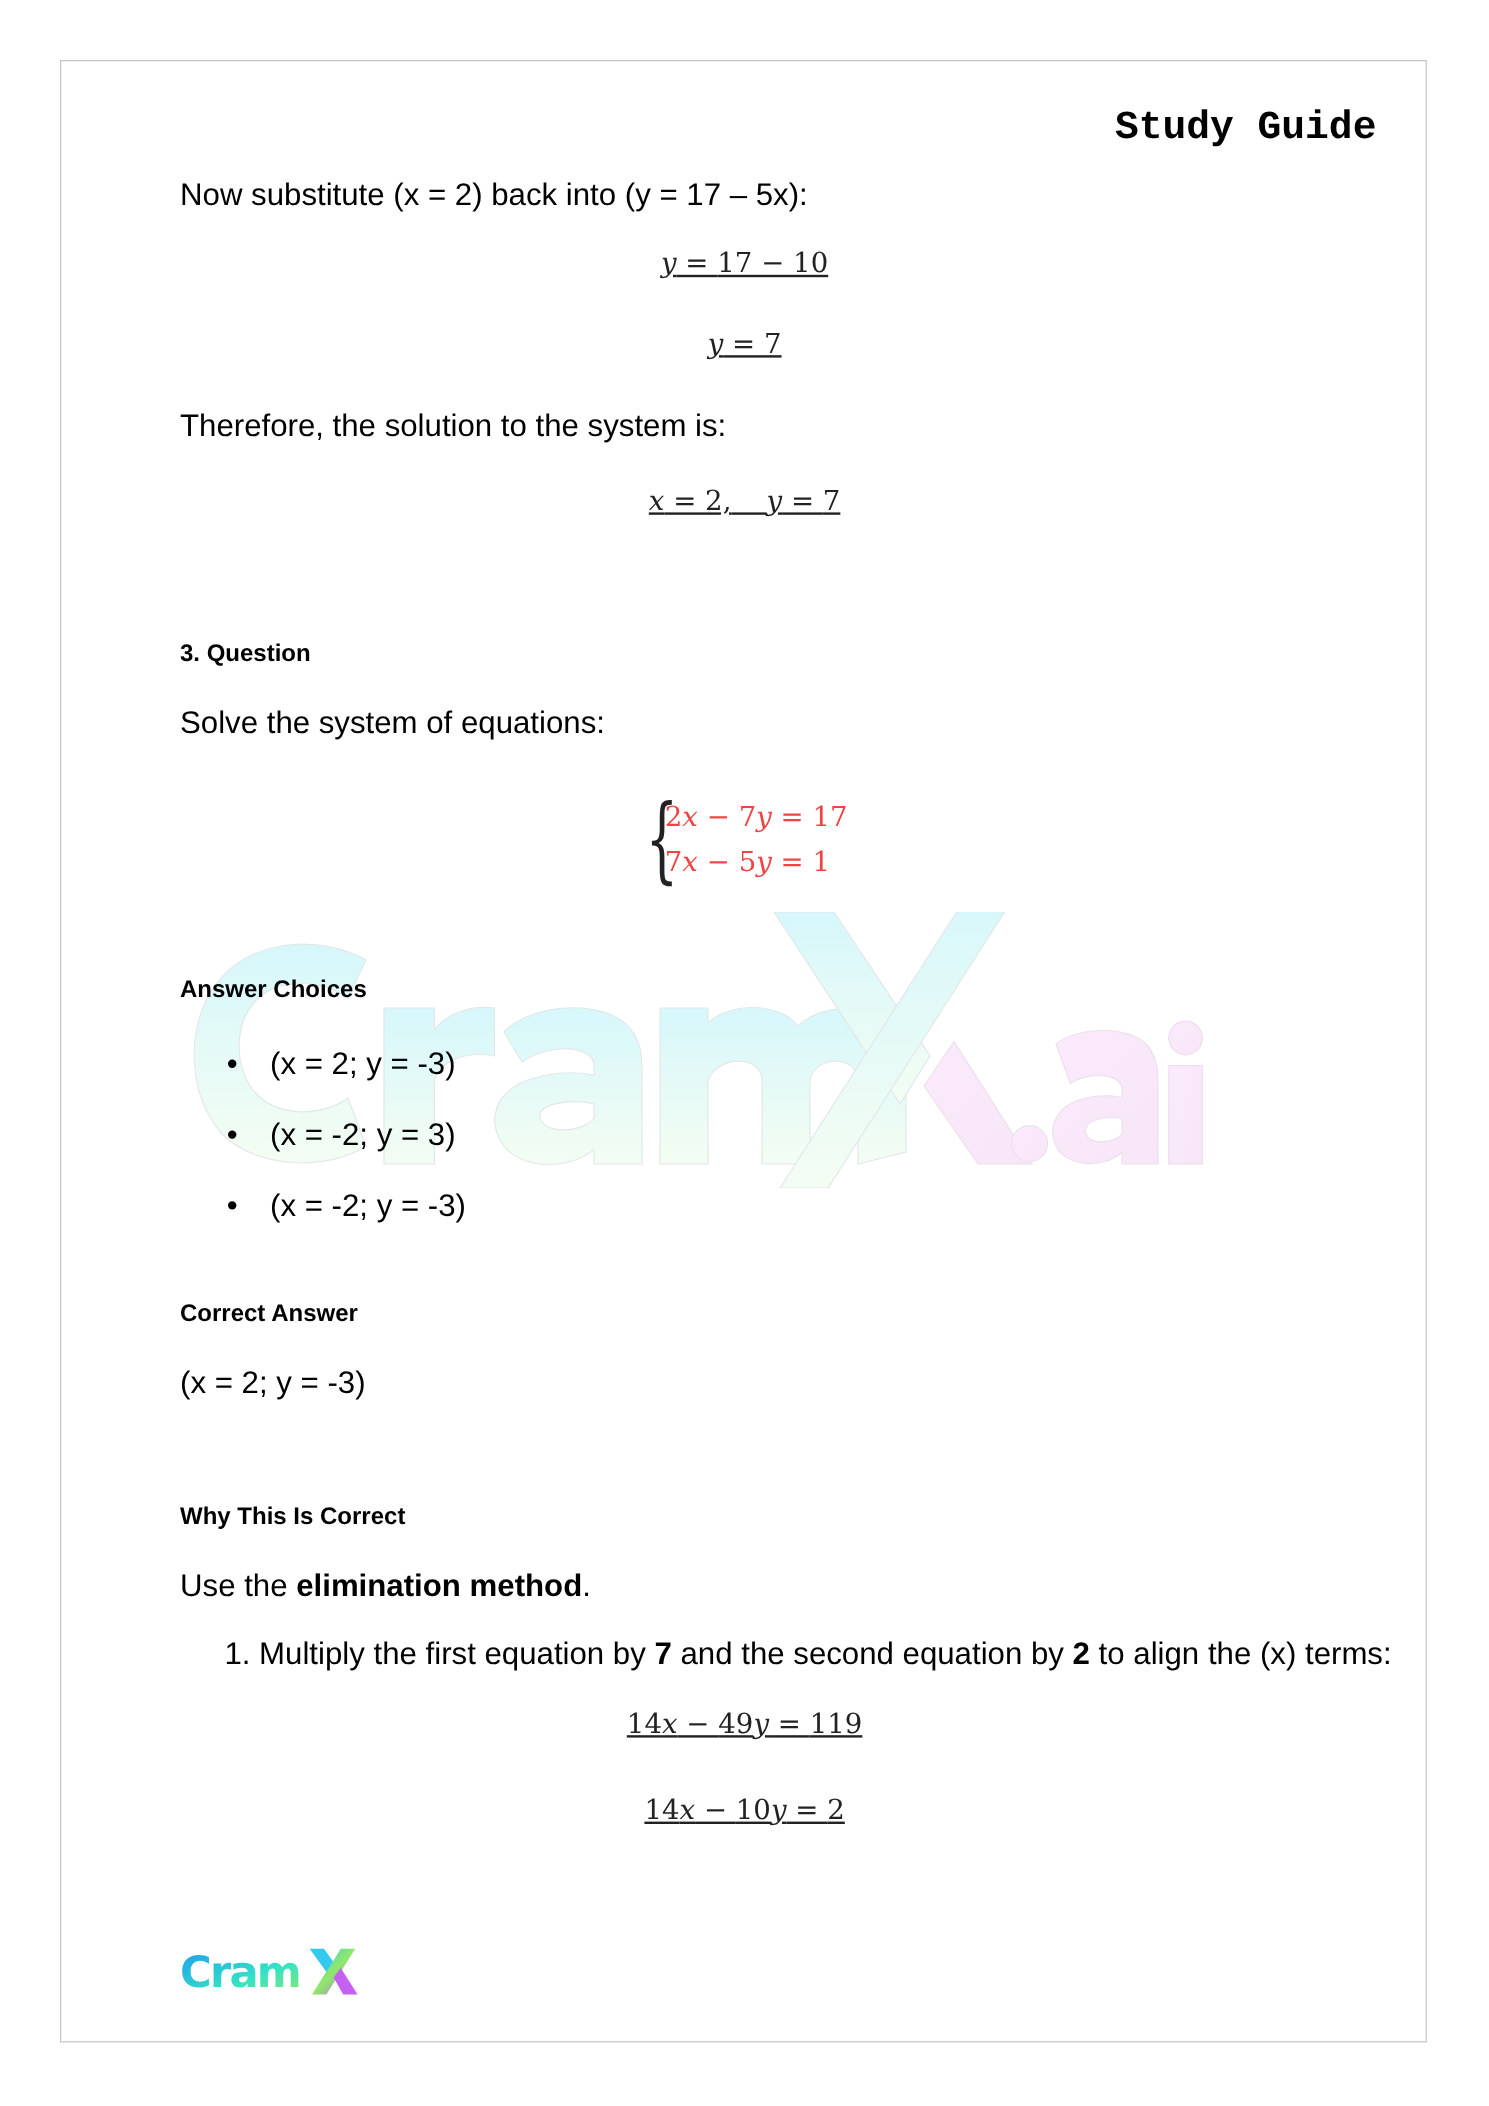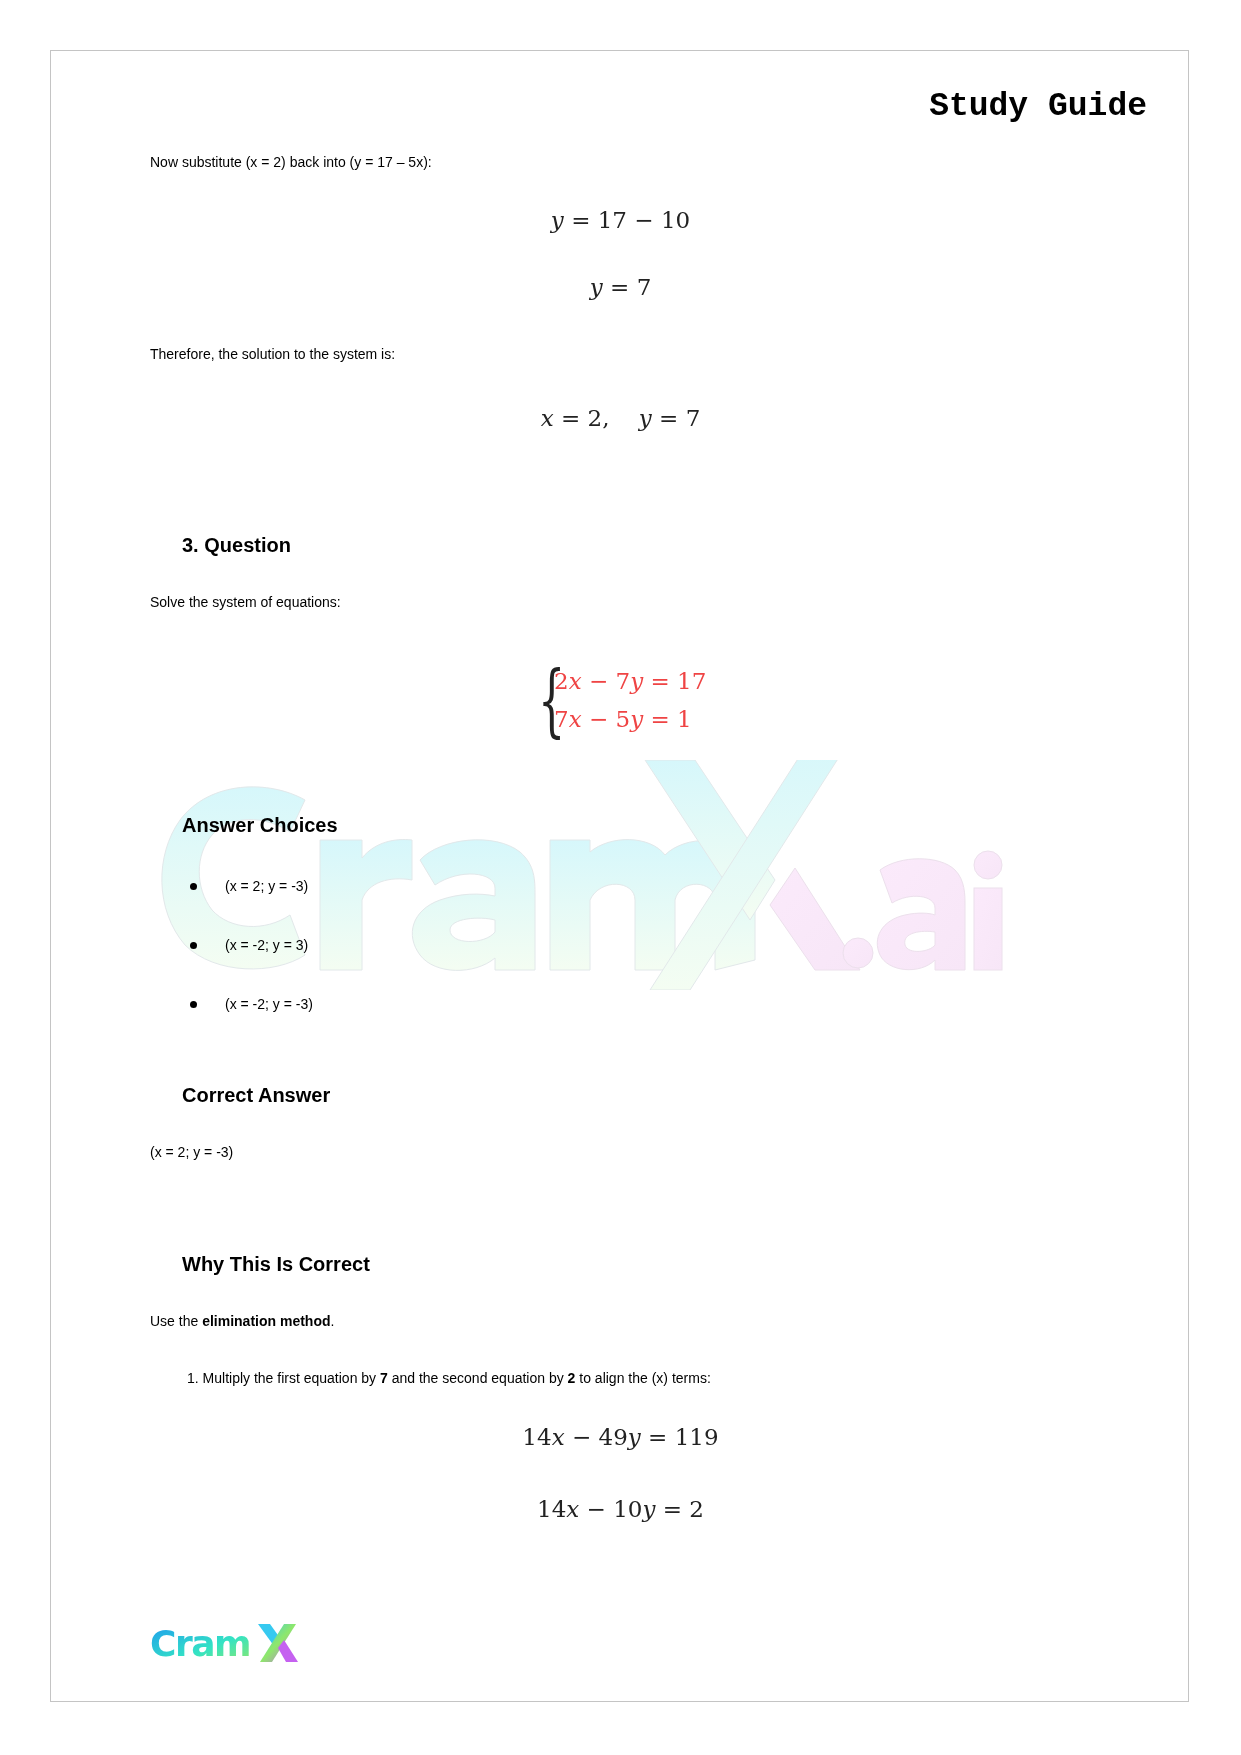--- a/index.html
+++ b/index.html
@@ -2,26 +2,26 @@
 <html><head>
   <meta charset="utf-8">
   <style>
     html, body { margin: 0; padding: 0; background: #ffffff; }
     body { width: 1241px; height: 1755px; position: relative; overflow: hidden;
            font-family: "Liberation Sans", sans-serif; color: #000; }
     .page { position: absolute; left: 50px; top: 50px; width: 1139px; height: 1652px;
             border: 1.5px solid #c4c4c4; box-sizing: border-box; background: #fff; }
     .abs { position: absolute; }
     .title { font-weight: bold; font-size: 33px; right: 94px; top: 88px; left: auto; }
-    .body-text { font-size: 14px; line-height: 24px; white-space: nowrap; }
-    .heading { font-size: 20px; font-weight: bold; line-height: 24px; white-space: nowrap; margin-left: 32px; }
+    .body-text { font-size: 26px; line-height: 24px; white-space: nowrap; }
+    .heading { font-size: 20px; font-weight: bold; line-height: 24px; white-space: nowrap; }
     .math { font-family: "DejaVu Serif", "Liberation Serif", serif; font-size: 23px; color: #222;
             white-space: nowrap; }
     .math i { font-style: italic; }
-    .center { left: 0; width: 1241px; text-align: center; }
+    .center { left: 0; width: 1241px; text-align: center; text-decoration: underline; }
     .bullet-dot { position: absolute; width: 7px; height: 7px; border-radius: 50%; background: #000; }
     .sys { position: absolute; left: 538px; top: 662px; }
     .sys .brace { position: absolute; left: 0; top: 0; font-size: 78px; line-height: 76px; font-weight: 200;
                   font-family: "DejaVu Serif", serif; transform: scaleX(0.55); transform-origin: left top; color:#222; }
     .sys .row { position: absolute; left: 16px; font-family: "DejaVu Serif", serif; font-size: 23px; color: #ef4444; white-space: nowrap; }
     .watermark { position: absolute; left: 150px; top: 760px; width: 940px; height: 230px; pointer-events: none; }
     .logo { position: absolute; left: 150px; top: 1618px; }
   </style>
 </head>
 <body>

